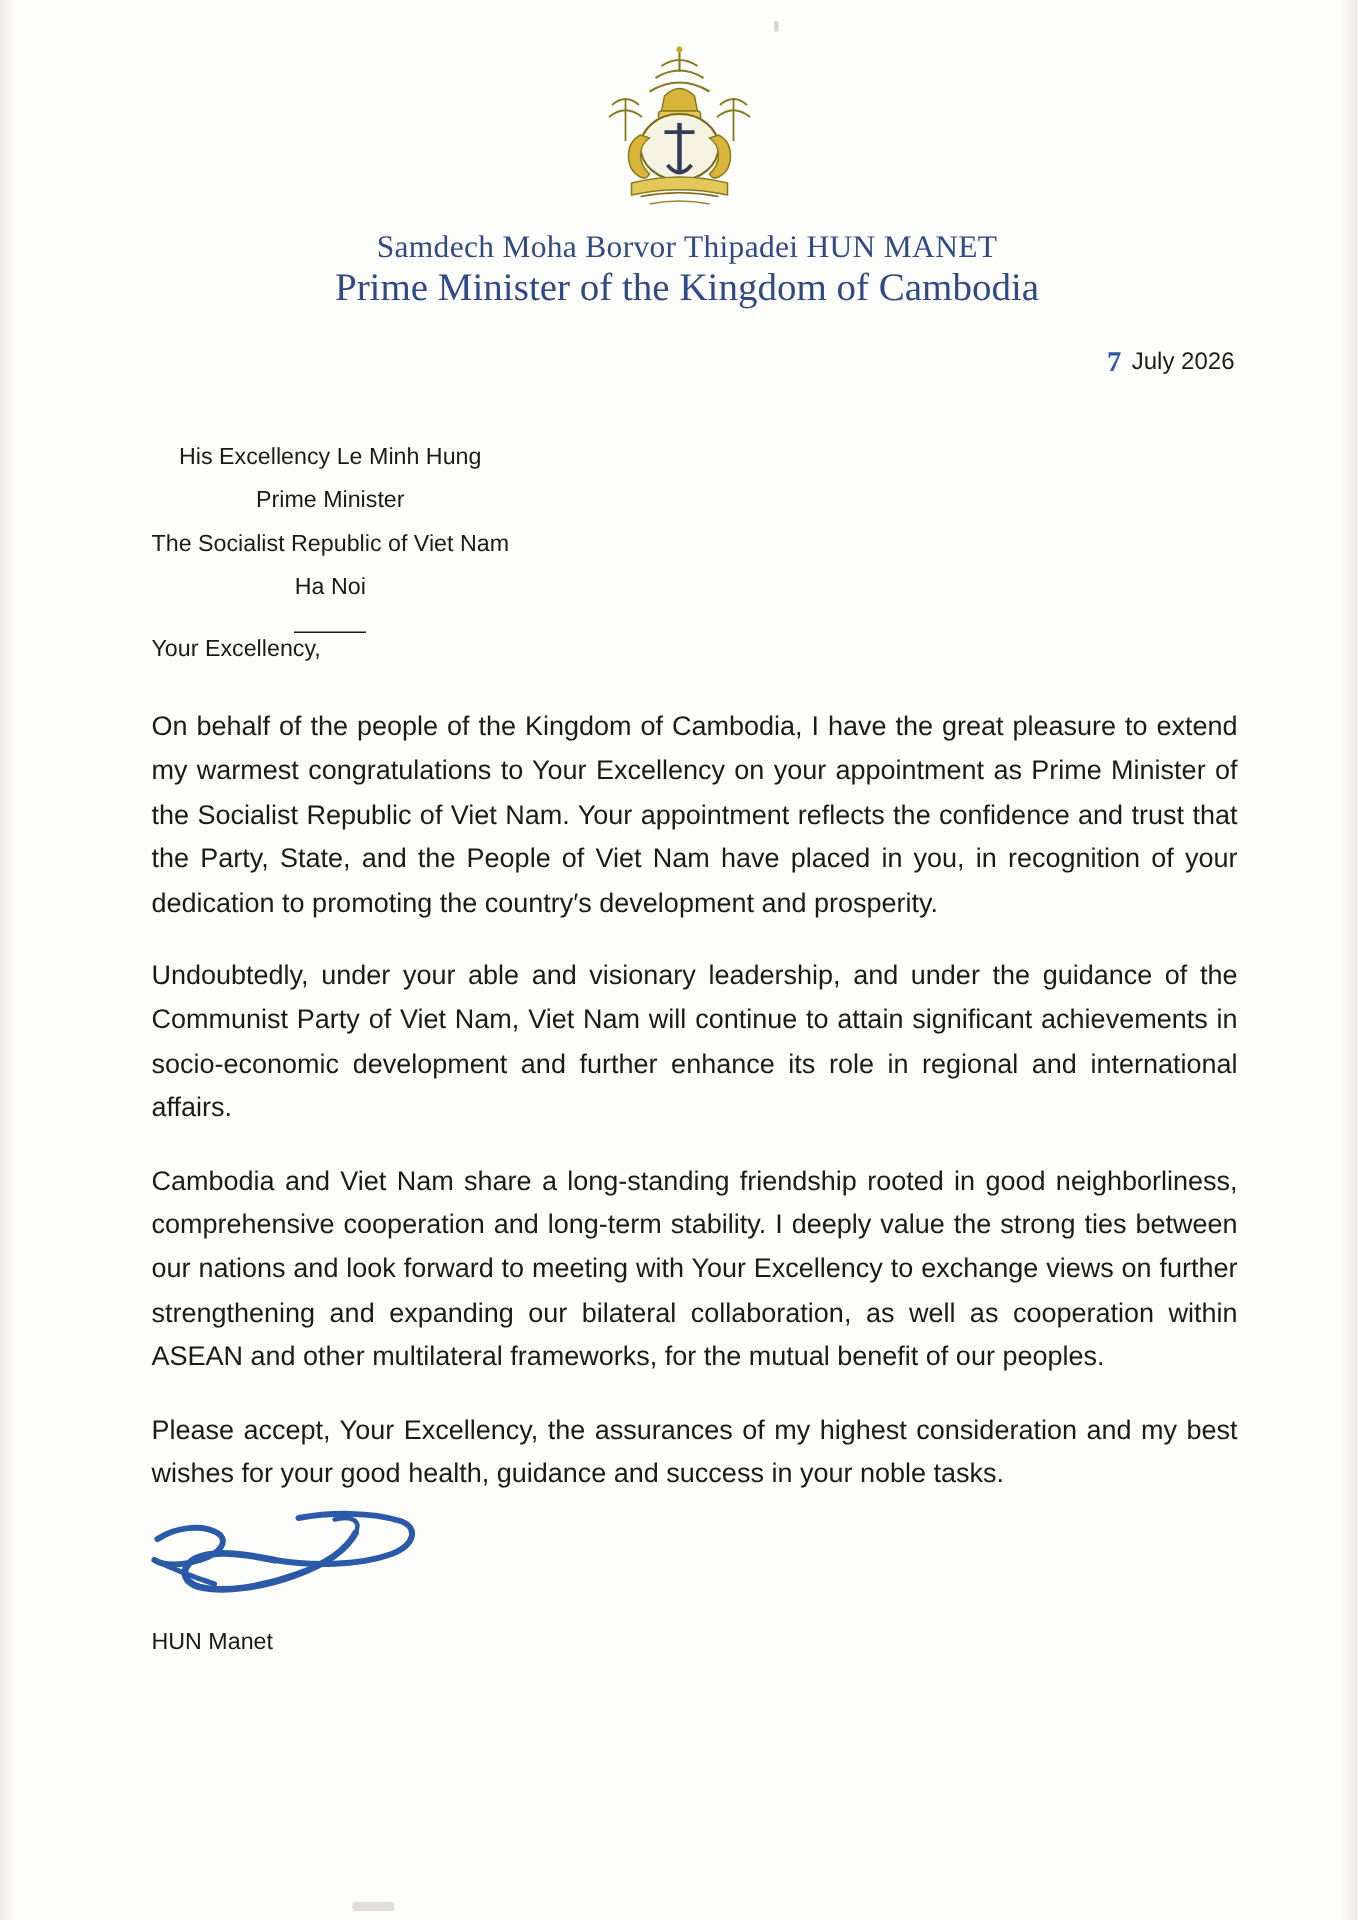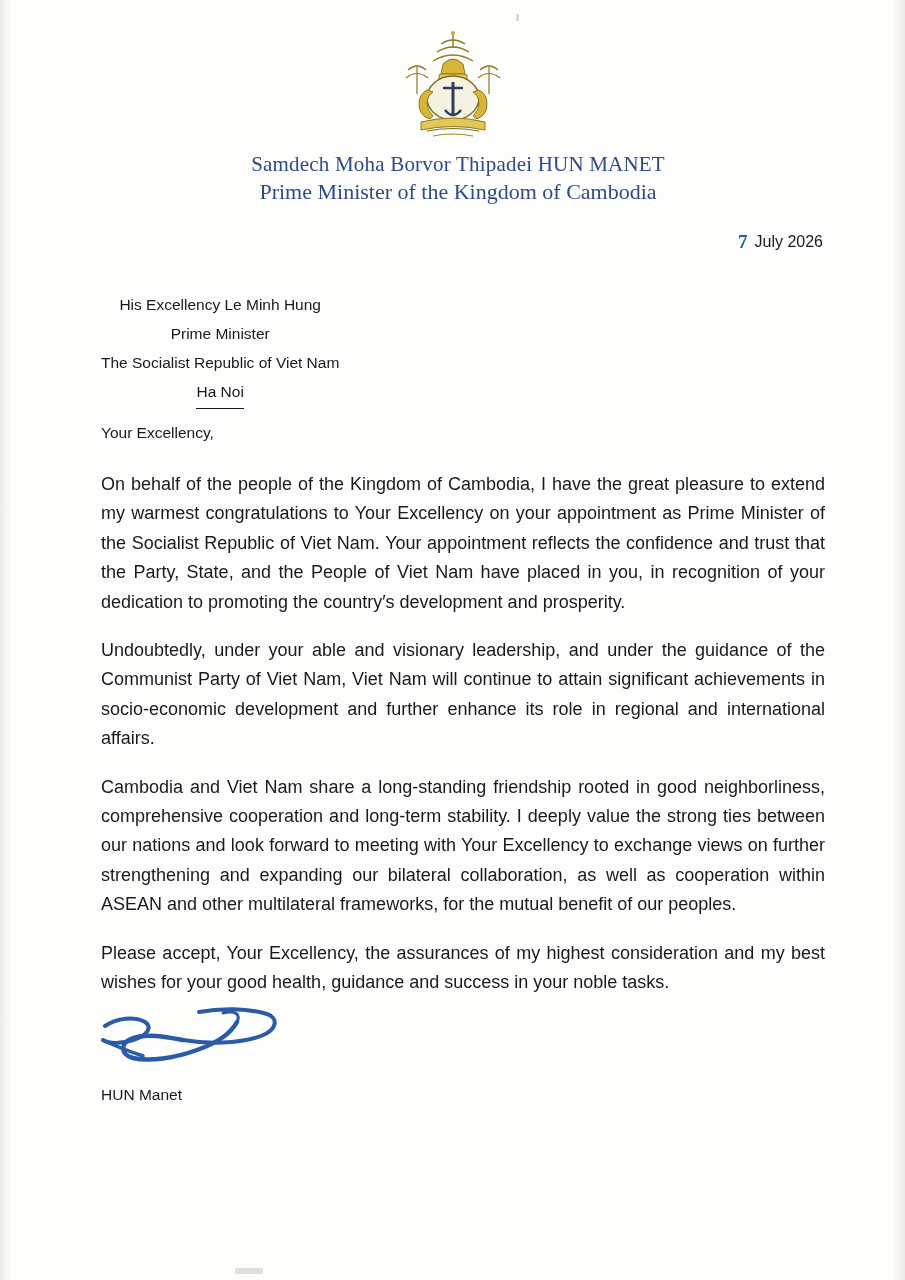--- a/index.html
+++ b/index.html
@@ -57,21 +57,21 @@
     font-family: "Liberation Serif", serif;
     margin-left: 11px;
   }
   .letterhead .lh-name {
     font-size: 21px;
     letter-spacing: 0.2px;
     line-height: 28px;
     white-space: nowrap;
   }
   .letterhead .lh-title {
-    font-size: 22px;
+    font-size: 26px;
     line-height: 28px;
     white-space: nowrap;
   }
 
   .date-line {
     position: absolute;
     top: 230px;
     right: 82px;
     font-size: 16px;
     color: #1a1a1a;
@@ -91,21 +91,21 @@
     position: absolute;
     top: 290px;
     left: 101px;
     font-size: 15.5px;
     line-height: 29px;
   }
   .addressee div { white-space: nowrap; text-align: center; }
   .addressee .city {
     display: inline-block;
     border-bottom: 1px solid #1a1a1a;
-    padding-bottom: 2px;
+    padding-bottom: 15px;
   }
 
   .salutation {
     position: absolute;
     top: 424px;
     left: 101px;
     font-size: 15.5px;
   }
 
   .body-text {

